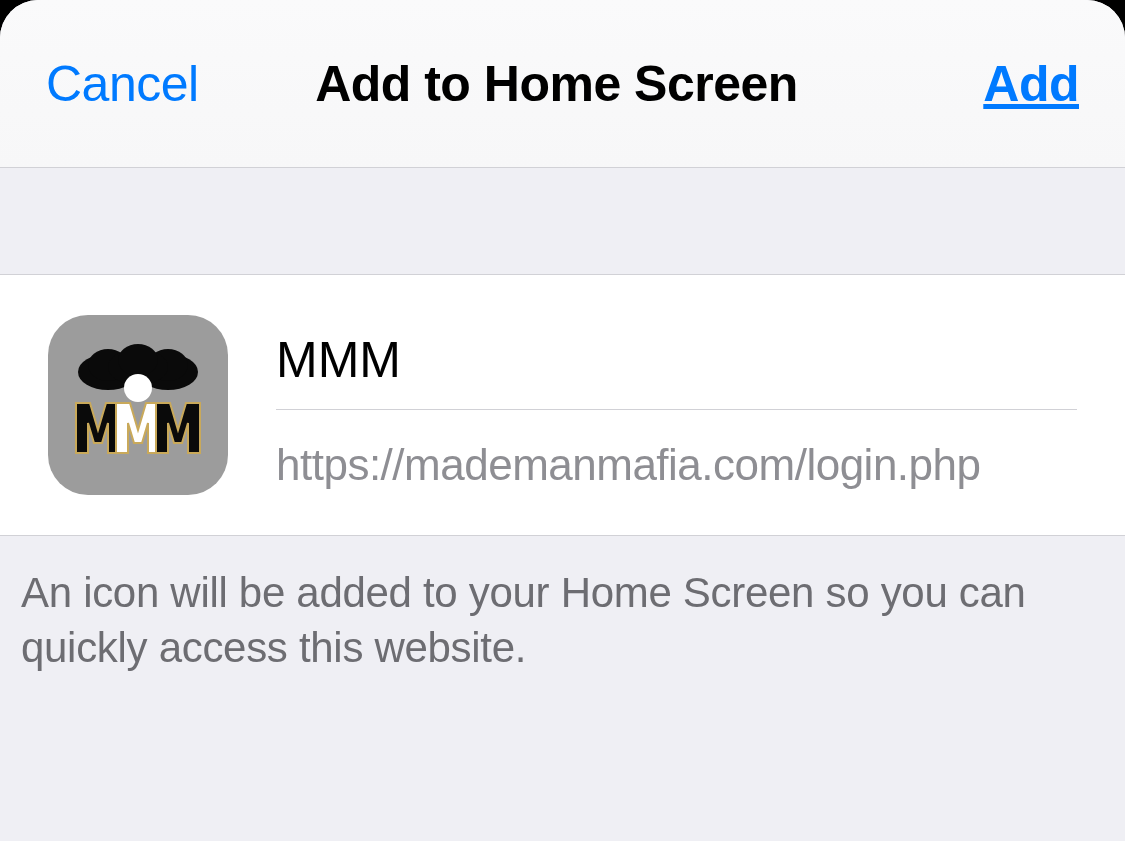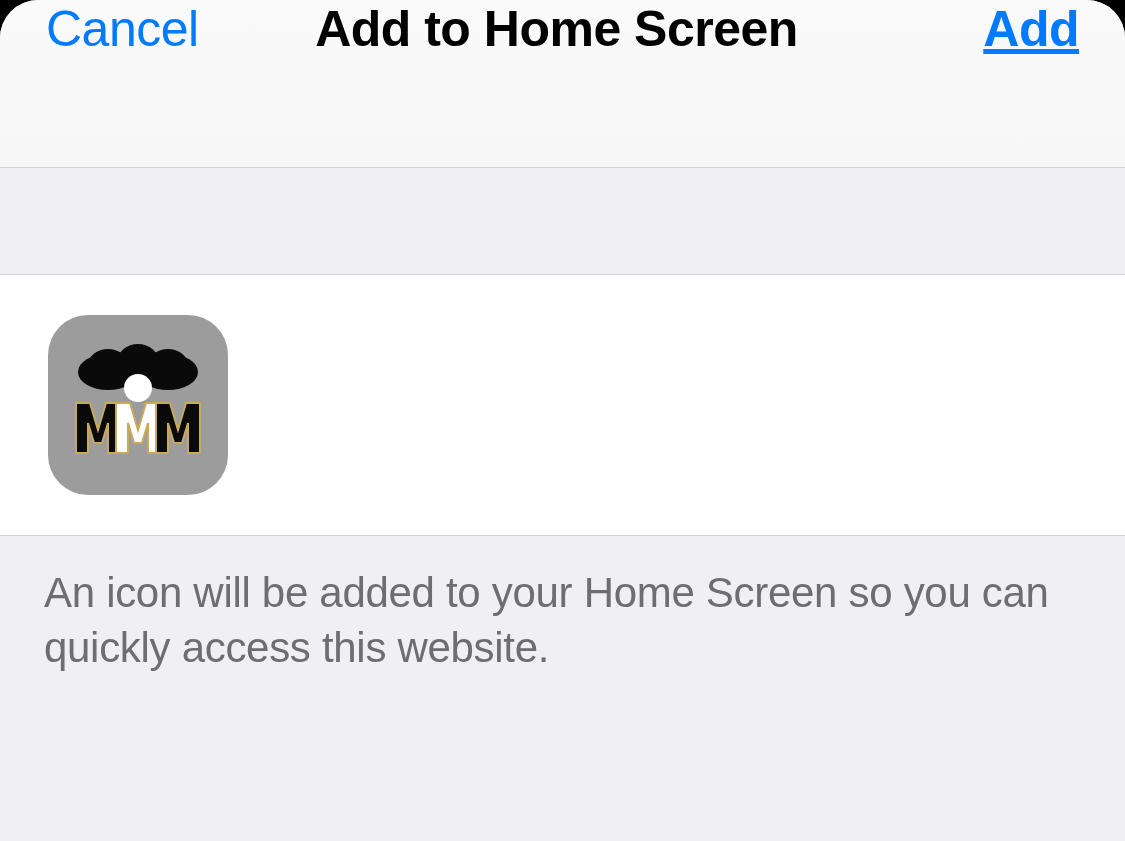--- a/index.html
+++ b/index.html
@@ -47,21 +47,21 @@
       border-top-left-radius: 38px;
       border-top-right-radius: 38px;
       overflow: hidden;
       z-index: 20;
     }
     .nav-bar {
       height: 168px;
       background: linear-gradient(to bottom, #fafafb, #f7f7f8);
       border-bottom: 1px solid #d1d1d6;
       display: flex;
-      align-items: flex-start;
+      align-items: center;
       justify-content: space-between;
       padding: 0 46px;
       position: relative;
     }
     .cancel-button {
       color: #007aff;
       font-size: 50px;
       font-weight: 400;
       background: none;
       border: none;
@@ -145,21 +145,21 @@
       color: #8e8e93;
       padding-top: 30px;
       white-space: nowrap;
       overflow: hidden;
       text-overflow: ellipsis;
       letter-spacing: -0.5px;
     }
     .footer-text {
       font-size: 42px;
       color: #6d6d72;
-      padding: 30px 44px;
+      padding: 30px 21px;
       line-height: 1.3;
       letter-spacing: -0.3px;
     }
   </style>
 </head>
 <body>
 
 <div class="sheet">
   <div class="corner-top-left"></div>
   <div class="corner-top-right"></div>
@@ -187,17 +187,22 @@
           <g stroke="#c9a95a" stroke-width="2">
 
             <path d="M18 128 L18 78 L32 78 L40 105 L48 78 L62 78 L62 128 L50 128 L50 98 L44 118 L36 118 L30 98 L30 128 Z" fill="#0a0a0a"></path>
 
             <path d="M58 128 L58 78 L72 78 L80 105 L88 78 L102 78 L102 128 L90 128 L90 98 L84 118 L76 118 L70 98 L70 128 Z" fill="#ffffff"></path>
 
             <path d="M98 128 L98 78 L112 78 L120 105 L128 78 L142 78 L142 128 L130 128 L130 98 L124 118 L116 118 L110 98 L110 128 Z" fill="#0a0a0a"></path>
           </g>
         </svg>
       </div>
+      <div class="content-fields">
+        <input type="text" class="name-input" value="MMM" style="">
+        <div class="divider"></div>
+        <div class="url-text">https://mademanmafia.com/login.php</div>
+      </div>
     </div>
 
     <div class="footer-text">An icon will be added to your Home Screen so you can quickly access this website.</div>
   </div>
 </div>
 
 </body></html>

